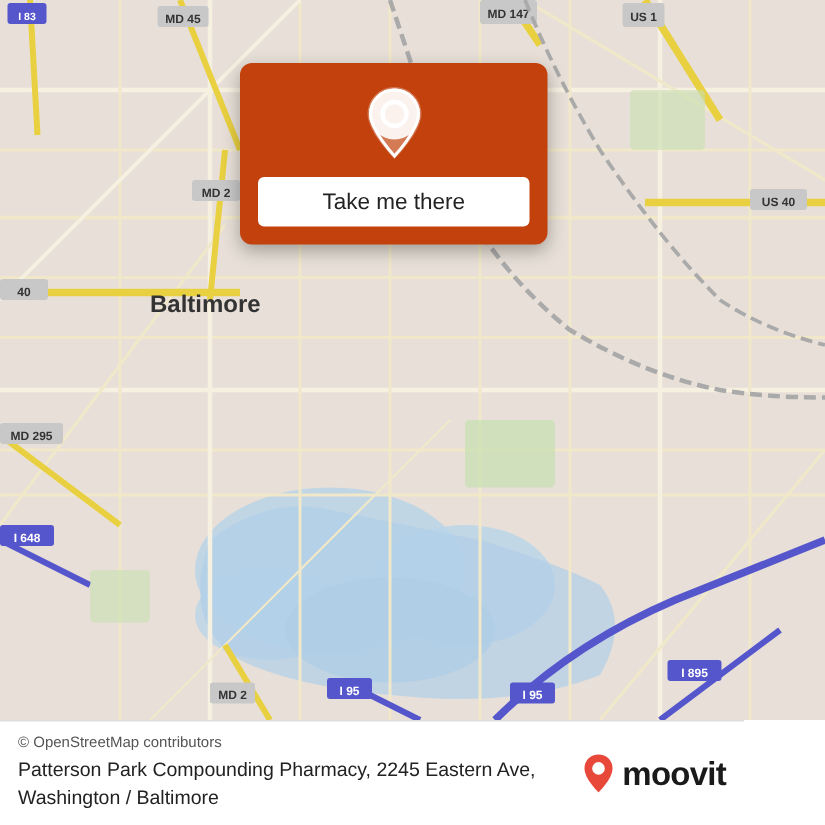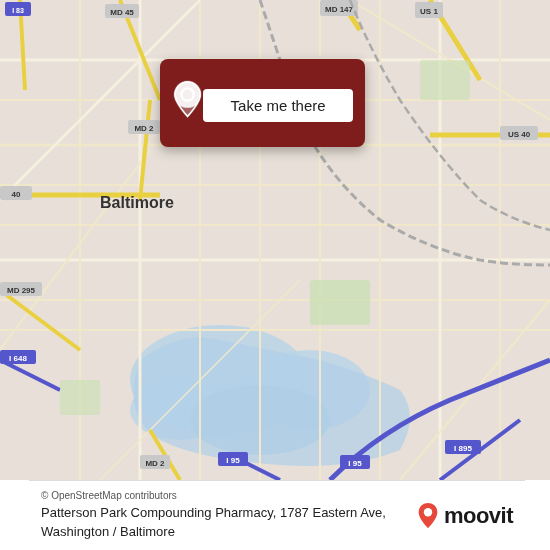--- a/index.html
+++ b/index.html
@@ -22,28 +22,28 @@
 
     
     #map-svg {
       width: 100%;
       height: 100%;
     }
 
     
     #popup-card {
       position: absolute;
-      top: 59px;
+      top: 42px;
       left: 160px;
       width: 205px;
-      background: #7f1d1d;
+      background: #c2410c;
       border-radius: 8px;
       padding: 16px 12px 12px 12px;
       display: flex;
-      flex-direction: row;
+      flex-direction: column;
       align-items: center;
       box-shadow: 0 4px 12px rgba(0,0,0,0.3);
     }
 
     #pin-icon {
       width: 40px;
       height: 50px;
       margin-bottom: 10px;
     }
 
@@ -61,21 +61,20 @@
 
     
     #bottom-bar {
       width: 496px;
       height: 70px;
       background: white;
       display: flex;
       align-items: center;
       padding: 0 12px;
       border-top: 1px solid #ddd;
-      margin-left: 29px;
     }
 
     #bottom-left {
       flex: 1;
     }
 
     #osm-credit {
       font-size: 10px;
       color: #555;
       margin-bottom: 3px;
@@ -220,21 +219,21 @@
     </svg>
     <button id="take-me-there-btn">Take me there</button>
   </div>
 </div>
 
 <div id="bottom-bar">
   <div id="bottom-left">
     <div id="osm-credit">
       <span>© OpenStreetMap contributors</span>
     </div>
-    <div id="place-name">Patterson Park Compounding Pharmacy, 1787
+    <div id="place-name">Patterson Park Compounding Pharmacy, 2245
 Eastern Ave, Washington / Baltimore</div>
   </div>
   <div id="moovit-logo">
     <svg id="moovit-pin" viewBox="0 0 24 30" xmlns="http://www.w3.org/2000/svg">
       <path d="M12,1 C6,1 2,5.5 2,11 C2,18.5 12,28 12,28 C12,28 22,18.5 22,11 C22,5.5 18,1 12,1Z" fill="#e8483a"></path>
       <circle cx="12" cy="11" r="4.5" fill="white"></circle>
     </svg>
     <span id="moovit-text">moovit</span>
   </div>
 </div>

